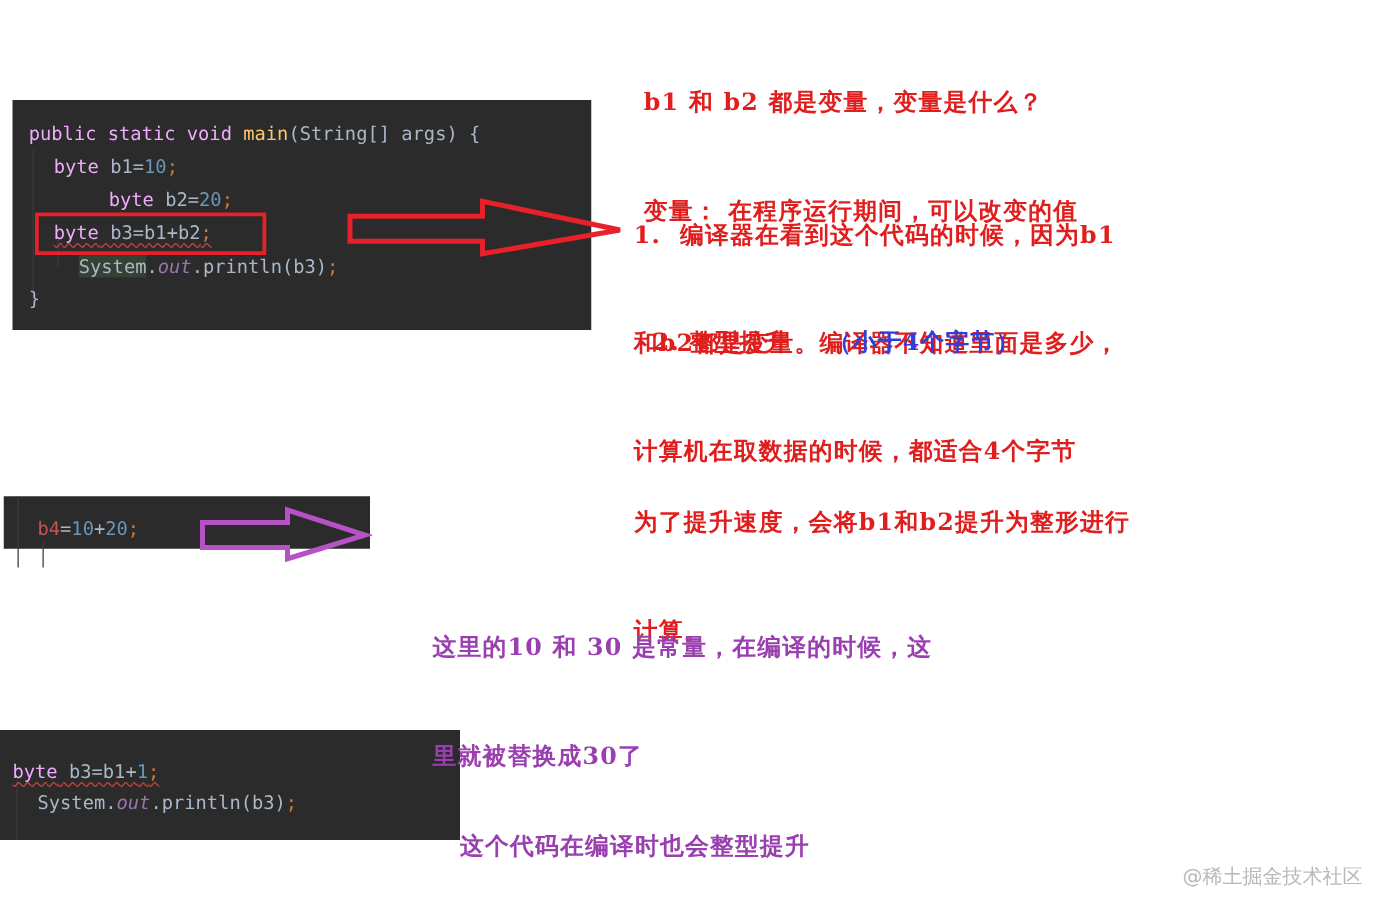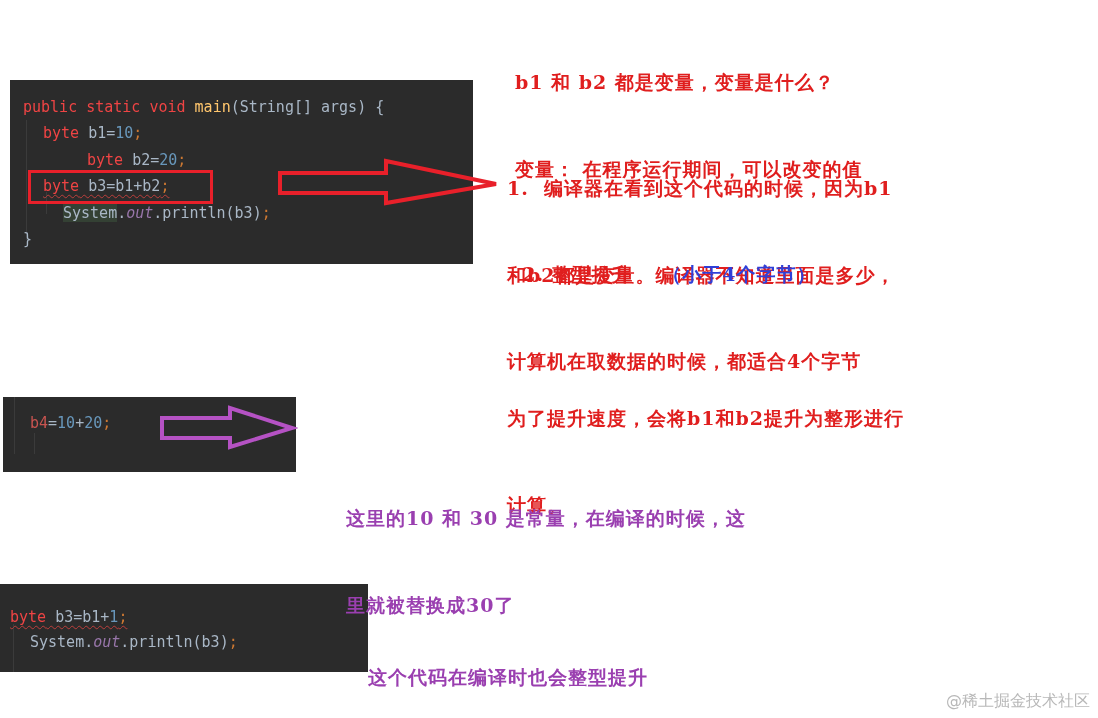--- a/index.html
+++ b/index.html
@@ -7,21 +7,21 @@
     width: 1098px; height: 718px; position: relative; overflow: hidden;
     background: #ffffff;
     font-family: "DejaVu Serif", "Liberation Serif", serif;
   }
   .code-panel {
     position: absolute; background: #2b2b2b;
     font-family: "DejaVu Sans Mono", "Liberation Mono", monospace;
     font-size: 15px; color: #a9b7c6;
   }
   .code-line { position: absolute; white-space: pre; line-height: 18px; }
-  .kw { color: #ef4444; }
+  .kw { color: #f0abfc; }
   .fn { color: #ffc66d; }
   .num { color: #6897bb; }
   .id { color: #a9b7c6; }
   .field { color: #9876aa; font-style: italic; }
   .punct { color: #cc7832; }
   .var-red { color: #c75450; }
   .squiggle { text-decoration: underline wavy #bc3f3c; text-decoration-thickness: 1px; text-underline-offset: 3px; }
   .sys-hl { background: #344134; }
   .indent-guide { position: absolute; width: 1px; background: #3b3b3b; }
   .highlight-box { position: absolute; border: 3px solid #e8202a; box-sizing: border-box; }
@@ -57,21 +57,21 @@
 
   <div class="code-line" style="left:13px; top:150px;"><span class="id">}</span></div>
 </div>
 
 <div class="highlight-box" style="left:28px; top:170px; width:185px; height:34px;"></div>
 
 <svg class="arrow" style="left:276px; top:158px;" width="226" height="52" viewBox="0 0 226 52">
   <polygon points="4,15 110,15 110,3 220,26 110,45 110,35 4,35" fill="none" stroke="#e8202a" stroke-width="4" stroke-linejoin="miter"></polygon>
 </svg>
 
-<div class="code-panel" style="left:3px; top:397px; width:293px; height:75px;text-decoration:underline;">
+<div class="code-panel" style="left:3px; top:397px; width:293px; height:42px;text-decoration:underline;">
   <div class="indent-guide" style="left:11px; top:0px; height:57px;"></div>
   <div class="indent-guide" style="left:31px; top:36px; height:21px;"></div>
   <div class="code-line" style="left:27px; top:17px;"><span class="var-red">b4</span><span class="id">=</span><span class="num">10</span><span class="id">+</span><span class="num">20</span><span class="punct">;</span></div>
 </div>
 
 <svg class="arrow" style="left:158px; top:404px;" width="140" height="46" viewBox="0 0 140 46">
   <polygon points="4,14 72,14 72,4 134,24 72,43 72,34 4,34" fill="none" stroke="#b552c4" stroke-width="4" stroke-linejoin="miter"></polygon>
 </svg>
 
 <div class="code-panel" style="left:0px; top:584px; width:368px; height:88px;">

